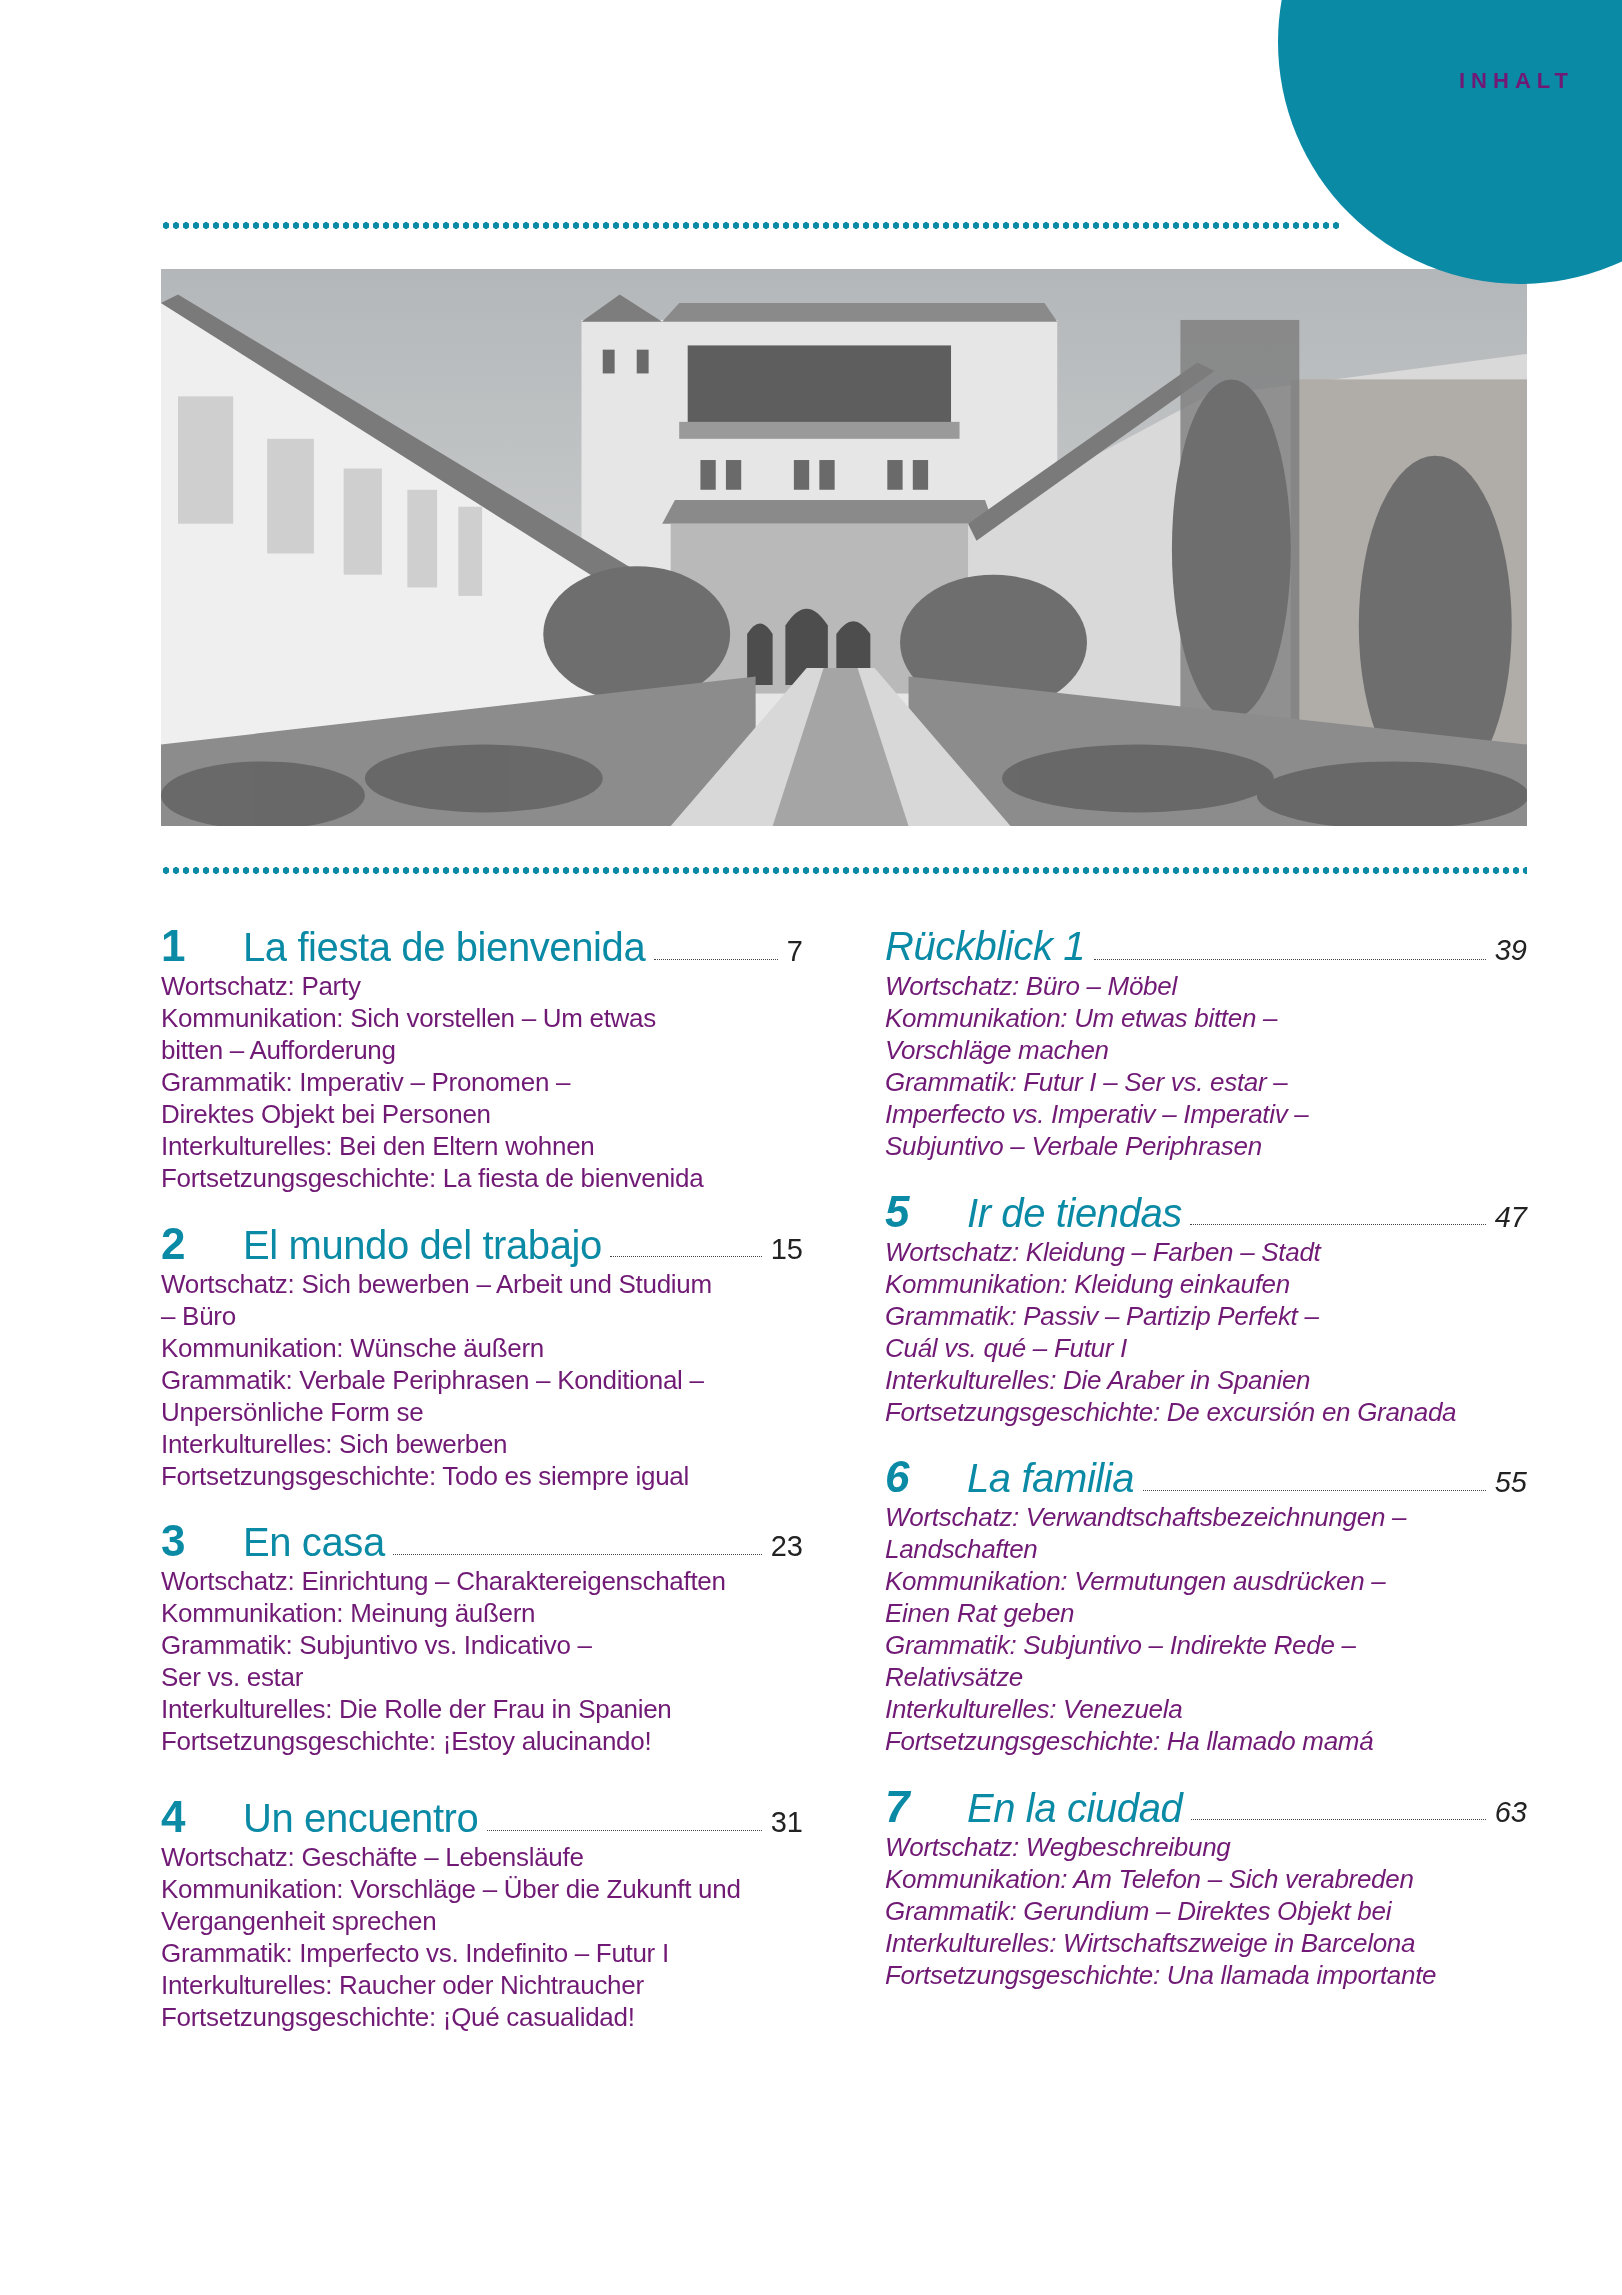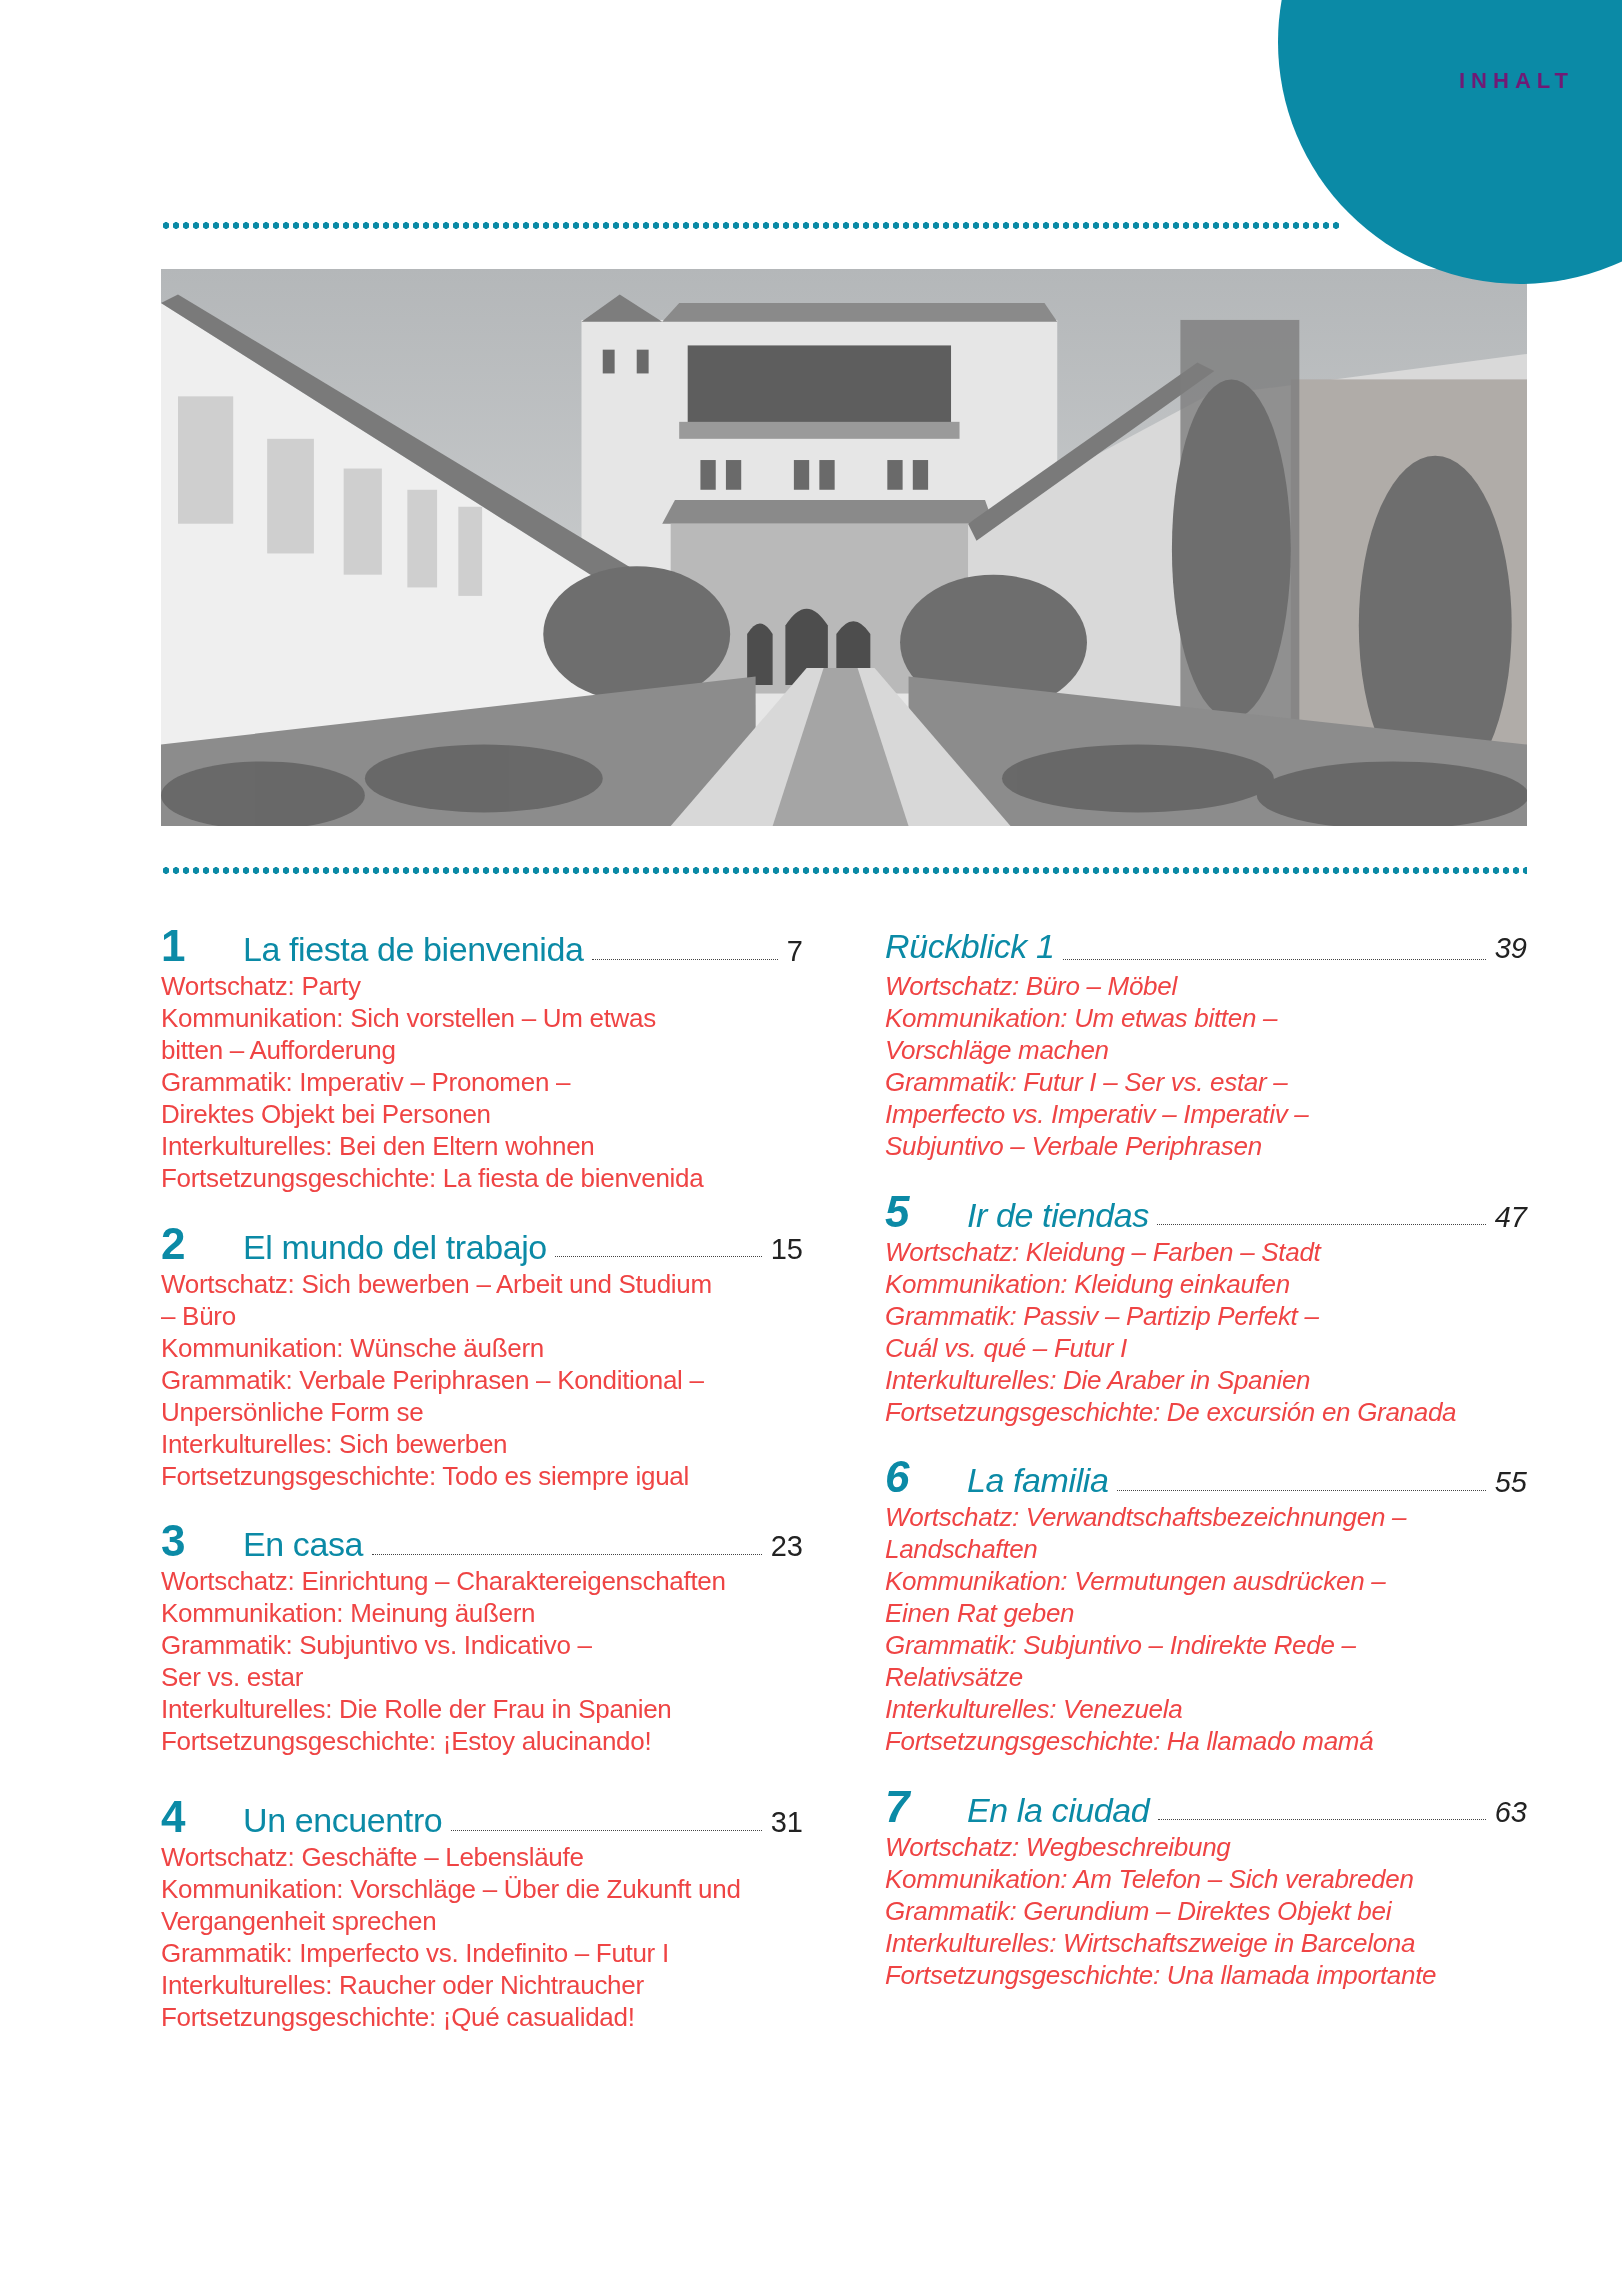--- a/index.html
+++ b/index.html
@@ -34,30 +34,30 @@
   .col.right { left:885px; top:922px;font-style:italic; }
   .chapter { margin-bottom:25.5px; }
   .head {
     display:flex; align-items:baseline; height:48px;
   }
   .num {
     color:#0b8aa6; font-weight:bold; font-size:44px; width:82px; flex:none;
     line-height:48px;
   }
   .title {
-    color:#0b8aa6; font-size:34px; flex:none; line-height:48px;
+    color:#0b8aa6; font-size:40px; flex:none; line-height:48px;
     letter-spacing:-0.4px;
   }
   .leader {
     flex:1; border-bottom:1.7px dotted #444; margin:0 8.5px; height:0;
     align-self:flex-end; margin-bottom:10.2px;
   }
   .page { font-size:29px; flex:none; color:#222; line-height:48px; }
   .line {
-    font-size:26px; line-height:32px; color:#ef4444; white-space:nowrap;
+    font-size:26px; line-height:32px; color:#701a75; white-space:nowrap;
     letter-spacing:-0.3px;
   }
 </style>
 </head>
 <body>
 
 <div class="circle"></div>
 <div class="inhalt">INHALT</div>
 
 <div class="dots top"></div>

